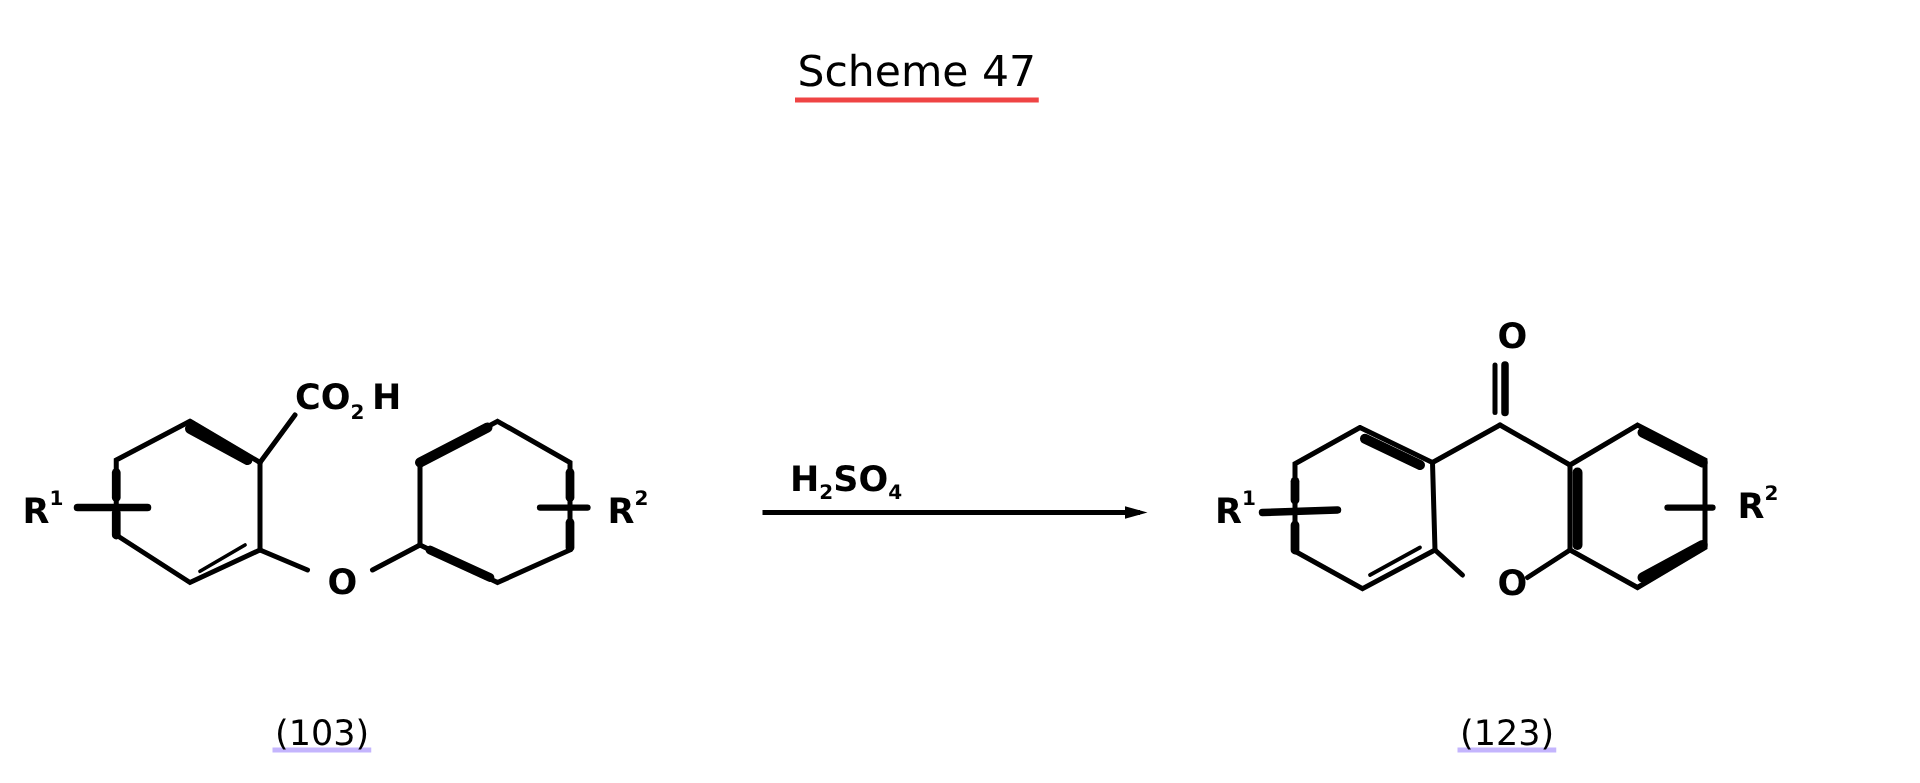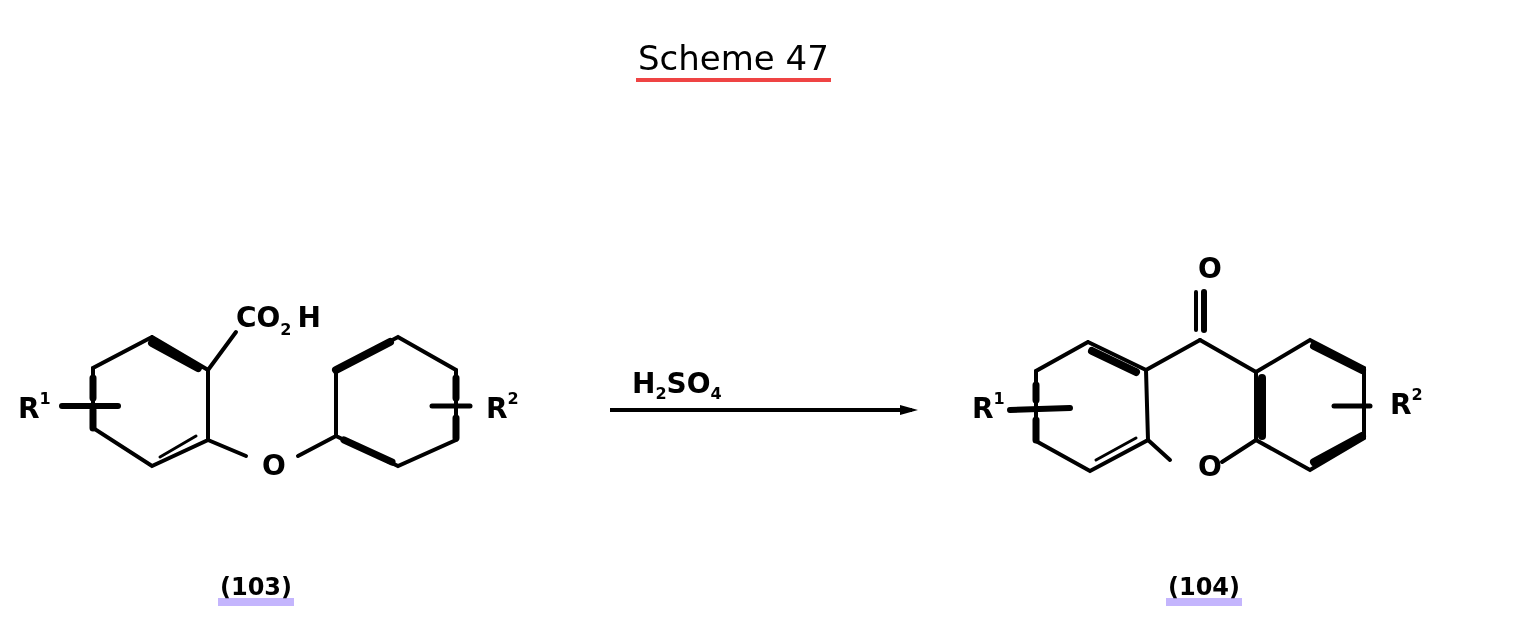--- a/index.html
+++ b/index.html
@@ -1,18 +1,18 @@
 <!DOCTYPE html>
 <html><head>
 <meta charset="utf-8">
 <style>
   html,body{margin:0;padding:0;background:#fff;}
   body{width:1536px;height:626px;position:relative;overflow:hidden;font-family:"Liberation Sans",sans-serif;color:#000;}
   .title{position:absolute;left:636px;top:40px;font-size:34px;font-family:"DejaVu Sans",sans-serif;border-bottom:4px solid #ef4444;padding:0 2px 2px 2px;line-height:36px;}
-  .lbl{position:absolute;font-size:24px;font-family:"DejaVu Sans",sans-serif;font-weight:bold;border-bottom:8px solid #c4b5fd;line-height:22px;padding:0 2px;}
+  .lbl{position:absolute;font-size:28px;font-family:"DejaVu Sans",sans-serif;font-weight:normal;border-bottom:4px solid #c4b5fd;line-height:22px;padding:0 2px;}
   svg{position:absolute;left:0;top:0;}
   .t{font-family:"DejaVu Sans",sans-serif;font-size:28px;font-weight:bold;}
   .sub{font-size:16px;}
 </style>
 </head>
 <body>
 
 <div class="title">Scheme 47</div>
 
 <svg width="1536" height="626">
@@ -77,13 +77,13 @@
   </g>
   <g>
     <text class="t" x="1198" y="278">O</text>
     <text class="t" x="1198" y="476">O</text>
     <text class="t" x="972" y="418"><tspan>R</tspan><tspan class="sub" dy="-14">1</tspan></text>
     <text class="t" x="1390" y="414"><tspan>R</tspan><tspan class="sub" dy="-14">2</tspan></text>
   </g>
 </svg>
 
 <div class="lbl" style="left:218px;top:576px;">(103)</div>
-<div class="lbl" style="left:1166px;top:576px;">(104)</div>
+<div class="lbl" style="left:1166px;top:576px;">(123)</div>
 
 </body></html>

